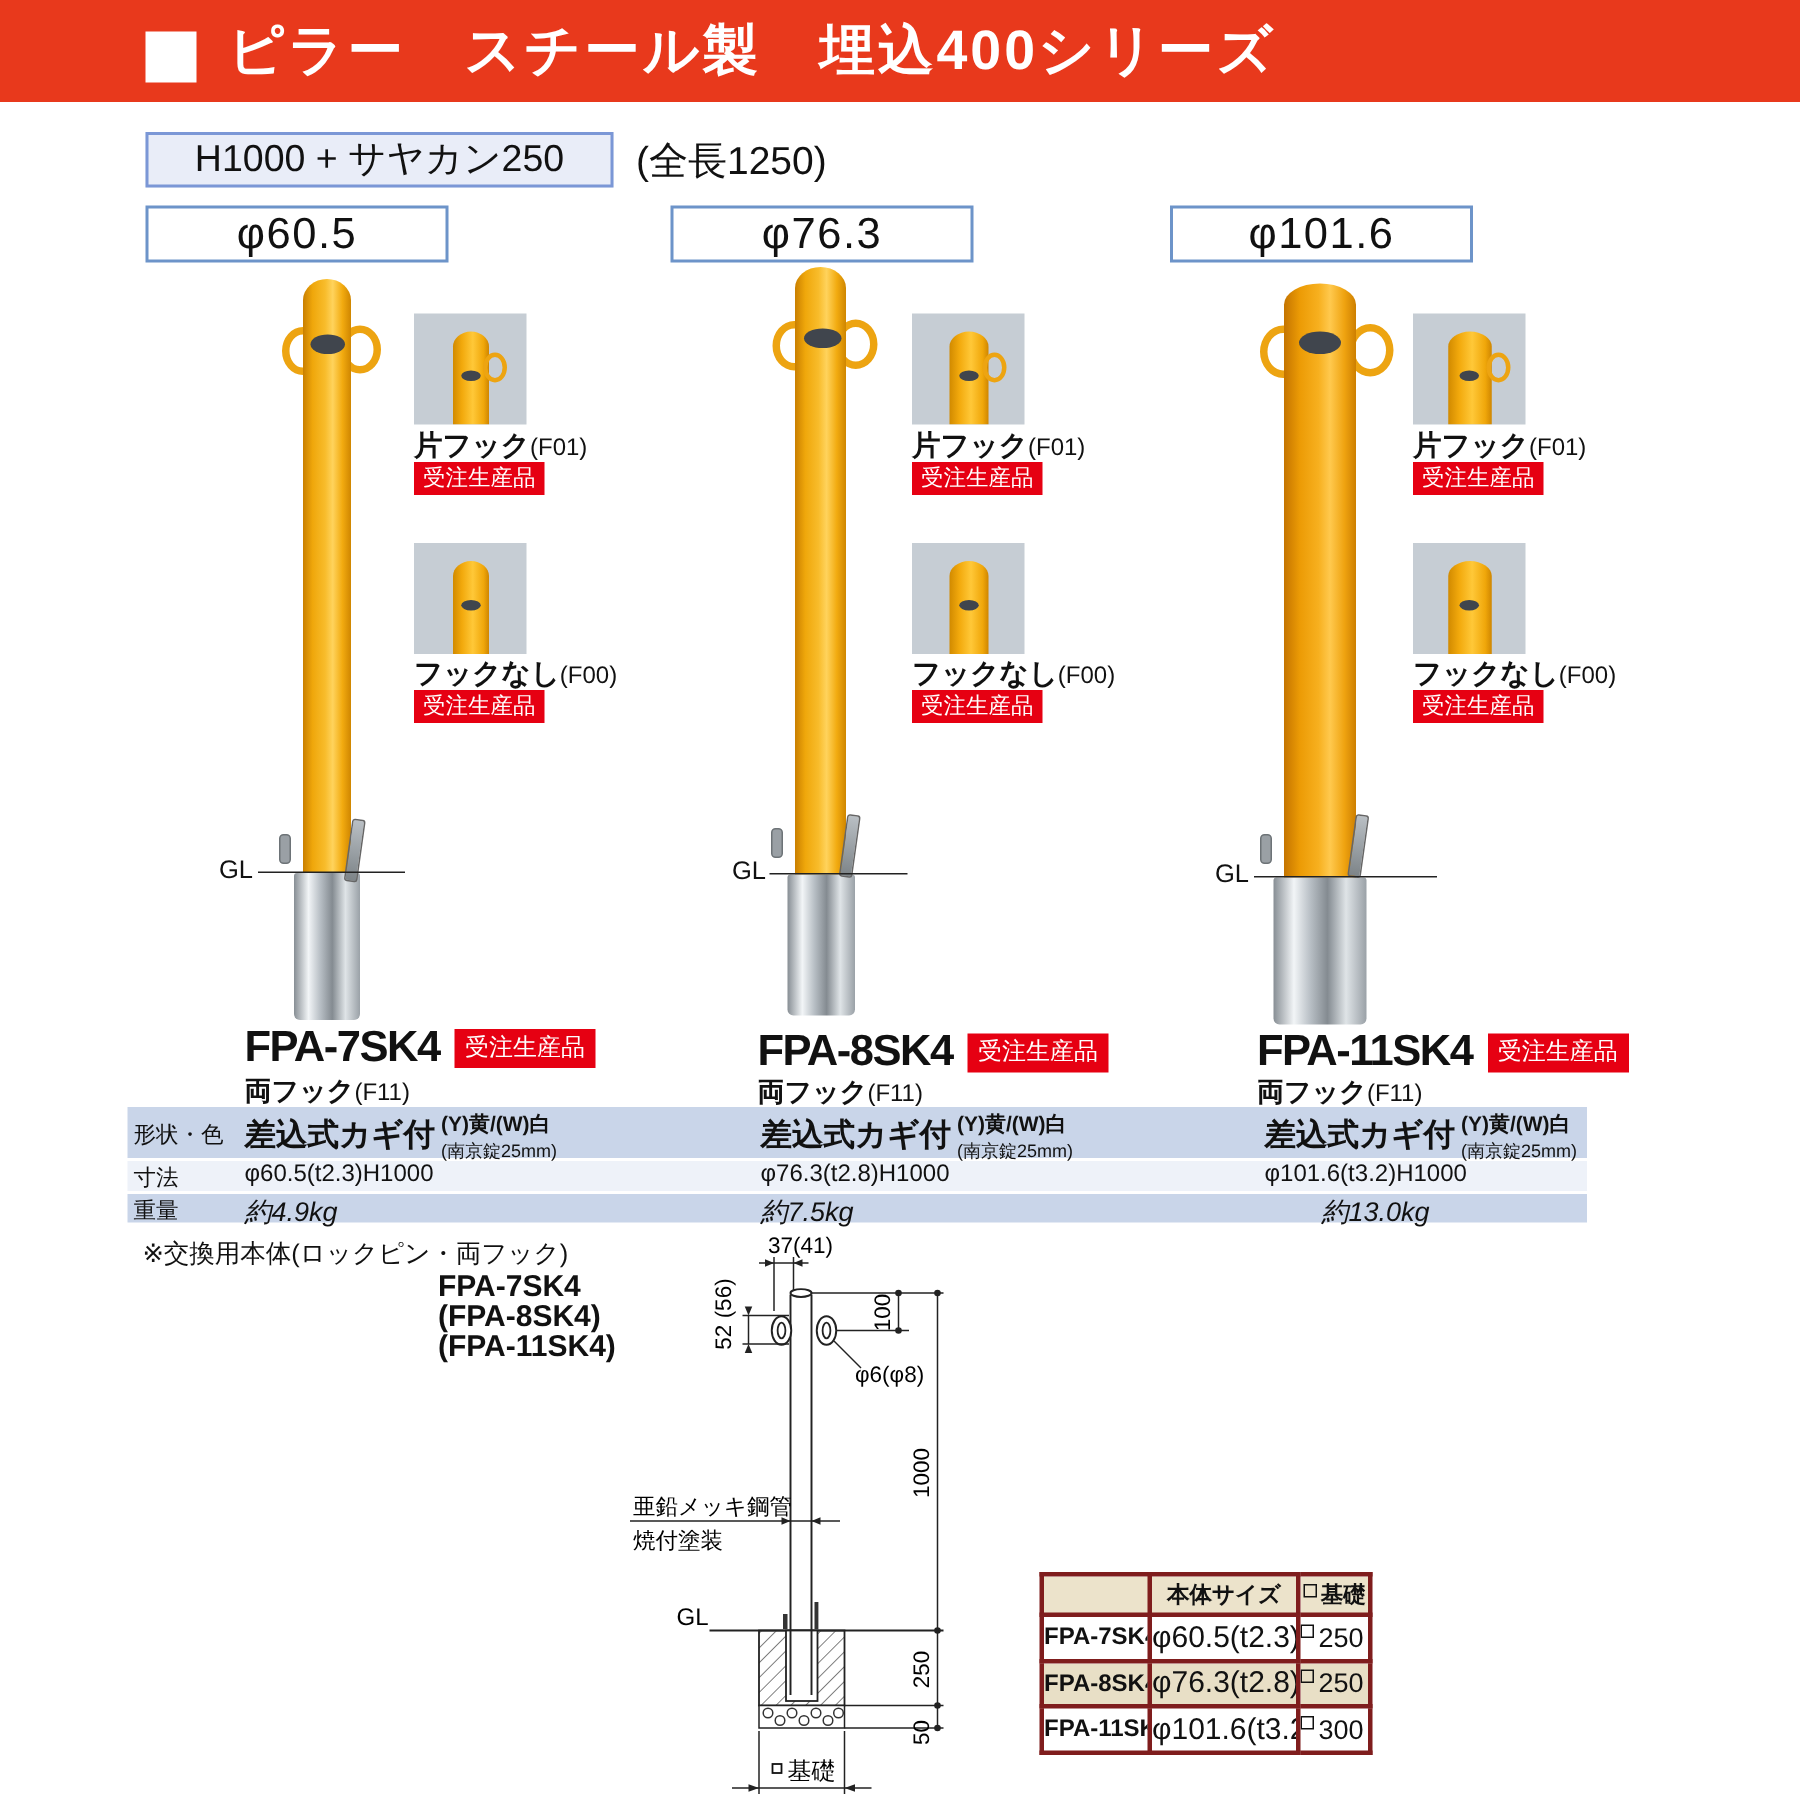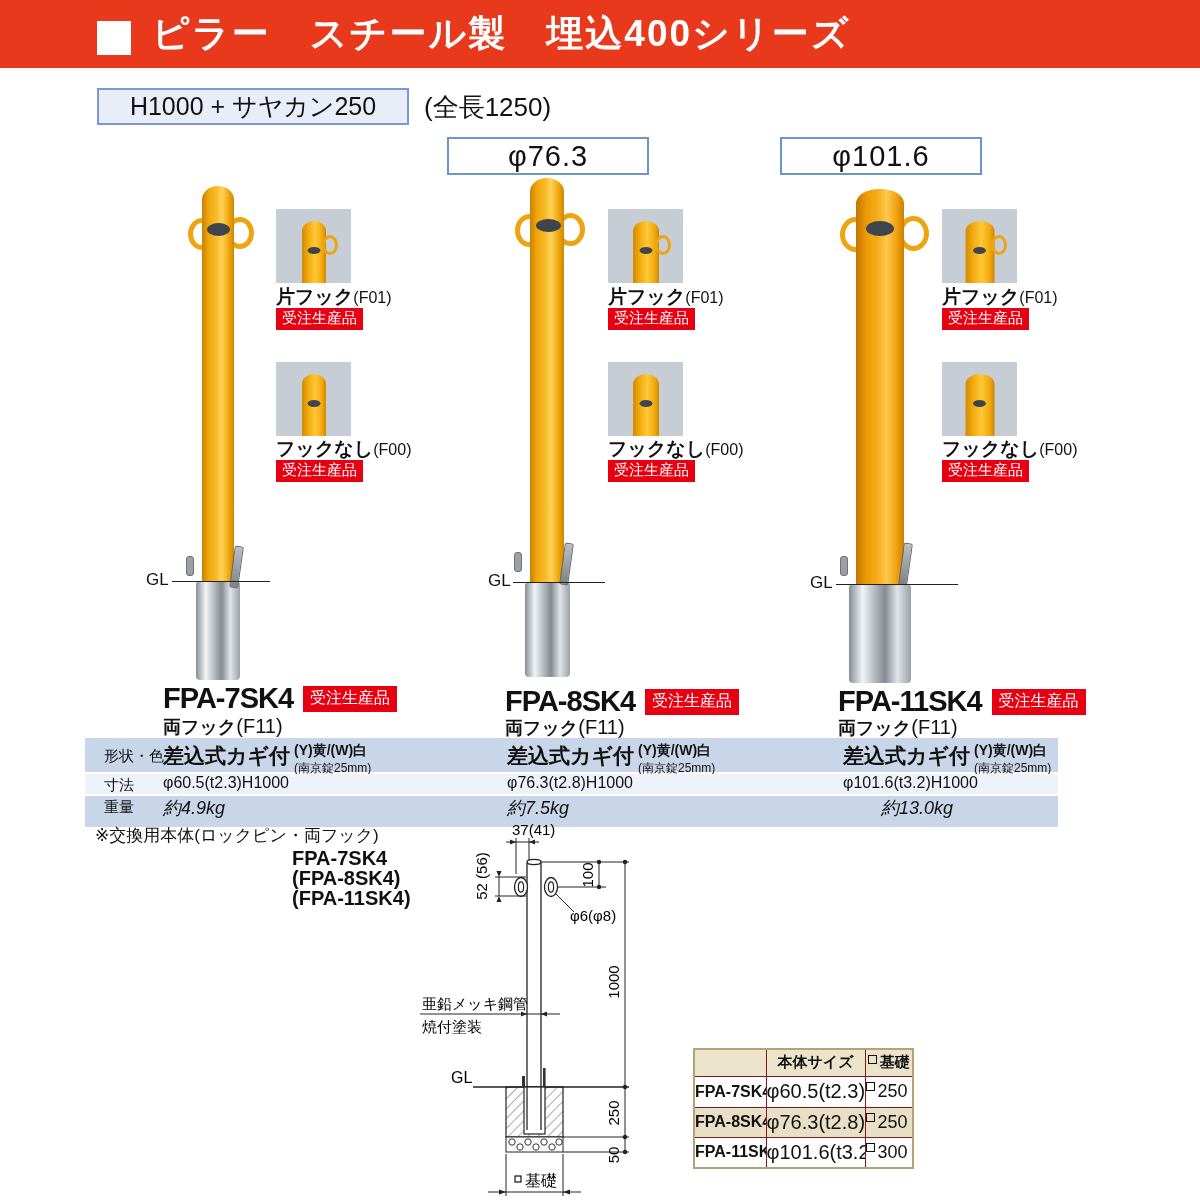--- a/index.html
+++ b/index.html
@@ -45,41 +45,41 @@
   .tring{position:absolute;width:10px;height:14px;border:3px solid #eda411;border-radius:50%;}
   .vlabel{font-size:19px;font-weight:bold;white-space:nowrap;}
   .vlabel .code{font-size:16px;font-weight:normal;}
   .vbadge,.pbadge{background:#e60012;color:#fff;font-size:15px;padding:1px 6px 2px 6px;white-space:nowrap;}
 
   
   .prod{display:flex;align-items:center;gap:10px;}
   .pname{font-size:29px;font-weight:bold;letter-spacing:-1px;white-space:nowrap;}
   .pbadge{font-size:16px;padding:2px 7px 3px 7px;}
   .ptype{font-size:18px;font-weight:bold;white-space:nowrap;}
-  .ptype .code{font-size:20px;font-weight:normal;}
+  .ptype .code{font-size:16px;font-weight:normal;}
 
   
   .spec-row{position:absolute;left:0;width:973px;}
   .srow-a{background:#c9d5e9;}
   .srow-b{background:#eef2f9;}
-  .spec-label{position:absolute;left:19px;font-size:15px;}
+  .spec-label{position:absolute;left:4px;font-size:15px;}
   .spec-val{position:absolute;white-space:nowrap;}
   .shape-main{font-size:21px;font-weight:bold;}
   .shape-sub{display:inline-block;vertical-align:middle;line-height:1.05;margin-left:4px;}
   .shape-color{font-size:14px;font-weight:bold;}
   .shape-lock{font-size:12px;}
   .size-val{font-size:16px;}
   .weight-val{font-size:18px;font-style:italic;}
 
   .note{font-size:17px;}
   .repl{font-size:20px;font-weight:bold;line-height:20px;white-space:nowrap;}
 
   
   table.sizetbl{border-collapse:collapse;border:2px solid #b3a377;table-layout:fixed;}
-  table.sizetbl td,table.sizetbl th{border:1px solid #7f1d1d;padding:0;overflow:hidden;white-space:nowrap;}
+  table.sizetbl td,table.sizetbl th{border:3px solid #7f1d1d;padding:0;overflow:hidden;white-space:nowrap;}
   .hd{background:#ece3cb;font-size:15px;font-weight:bold;text-align:center;}
   .rowA{background:#fff;}
   .rowB{background:#e8dfc6;}
   .mcell{font-size:16px;font-weight:bold;padding-left:5px;text-align:left;}
   .scell{font-size:20px;padding-left:10px;text-align:left;}
   .fcell{font-size:18px;padding-left:8px;text-align:left;}
   .sq{display:inline-block;width:7px;height:7px;border:1px solid #111;margin-right:3px;vertical-align:6px;}
   .sq.hdsq{vertical-align:3px;}
 
   svg text{font-family:"Liberation Sans","DejaVu Sans",sans-serif;}
@@ -90,20 +90,21 @@
 <div id="page">
 
   <div class="abs banner">
     <div class="abs banner-square"></div>
     <div class="abs banner-title">ピラー　スチール製　埋込400シリーズ</div>
   </div>
 
   <div class="abs hbox">H1000 + サヤカン250</div>
   <div class="abs total-len">(全長1250)</div>
 
+  <div class="abs phibox" style="left:97px;">φ60.5</div>
   <div class="abs ring" style="left:188px;top:218px;width:18px;height:22px;"></div>
   <div class="abs ring" style="left:226px;top:217px;width:18px;height:22px;"></div>
   <div class="abs post" style="left:202px;top:186px;width:32px;height:396px;"></div>
   <div class="abs plate" style="left:207px;top:223px;width:23px;height:13px;"></div>
   <div class="abs lock-key" style="left:186px;top:556px;"></div>
   <div class="abs chain-latch" style="left:232px;top:546px;"></div>
   <div class="abs gl-text" style="left:146px;top:570px;">GL</div>
   <div class="abs gl-line" style="left:172px;top:581px;width:98px;"></div>
   <div class="abs sleeve" style="left:196px;top:582px;width:44px;height:98px;"></div>
 
@@ -222,21 +223,21 @@
       <span class="spec-val" style="left:78px;top:4px;"><span class="shape-main">差込式カギ付</span><span class="shape-sub"><span class="shape-color">(Y)黄/(W)白</span><br><span class="shape-lock">(南京錠25mm)</span></span></span>
       <span class="spec-val" style="left:422px;top:4px;"><span class="shape-main">差込式カギ付</span><span class="shape-sub"><span class="shape-color">(Y)黄/(W)白</span><br><span class="shape-lock">(南京錠25mm)</span></span></span>
       <span class="spec-val" style="left:758px;top:4px;"><span class="shape-main">差込式カギ付</span><span class="shape-sub"><span class="shape-color">(Y)黄/(W)白</span><br><span class="shape-lock">(南京錠25mm)</span></span></span>
     </div>
     <div class="spec-row srow-b" style="top:36px;height:20px;">
       <span class="spec-label" style="top:2px;">寸法</span>
       <span class="spec-val size-val" style="left:78px;top:0;">φ60.5(t2.3)H1000</span>
       <span class="spec-val size-val" style="left:422px;top:0;">φ76.3(t2.8)H1000</span>
       <span class="spec-val size-val" style="left:758px;top:0;">φ101.6(t3.2)H1000</span>
     </div>
-    <div class="spec-row srow-a" style="top:58px;height:31px;">
+    <div class="spec-row srow-a" style="top:58px;height:19px;">
       <span class="spec-label" style="top:2px;">重量</span>
       <span class="spec-val weight-val" style="left:78px;top:0;">約4.9kg</span>
       <span class="spec-val weight-val" style="left:422px;top:0;">約7.5kg</span>
       <span class="spec-val weight-val" style="left:796px;top:0;">約13.0kg</span>
     </div>
   </div>
 
   <div class="abs note" style="left:95px;top:824px;">※交換用本体(ロックピン・両フック)</div>
   <div class="abs repl" style="left:292px;top:848px;">
     <div>FPA-7SK4</div>

